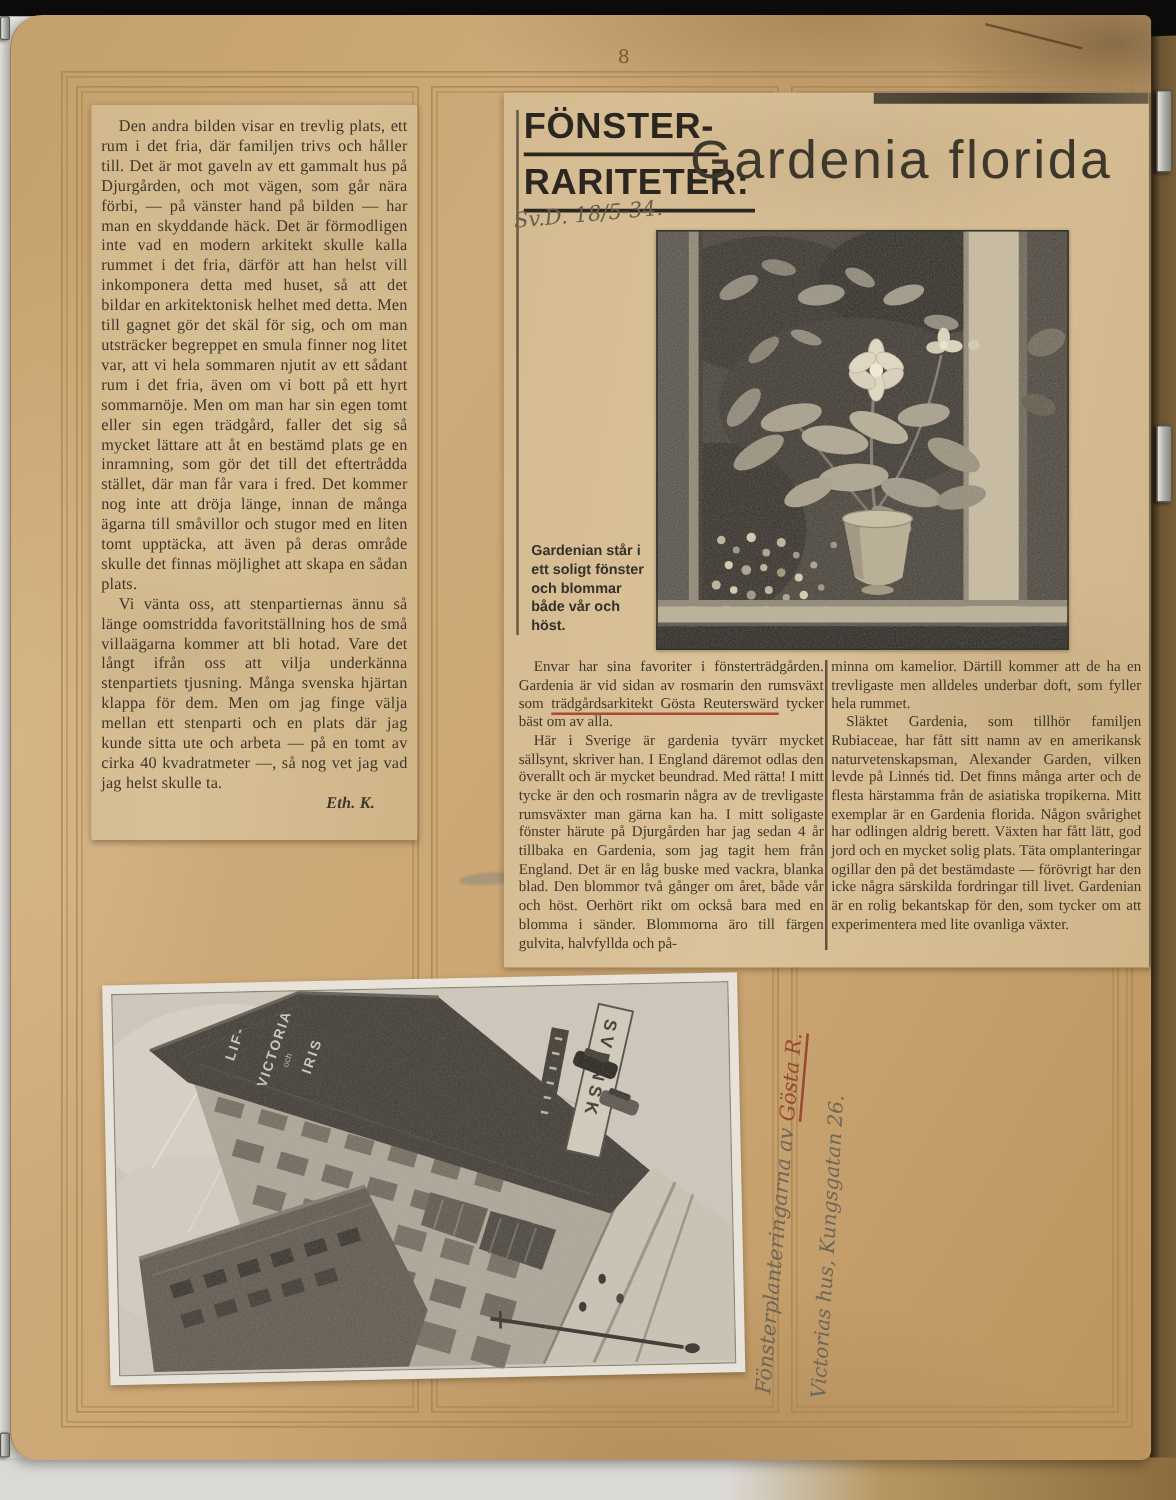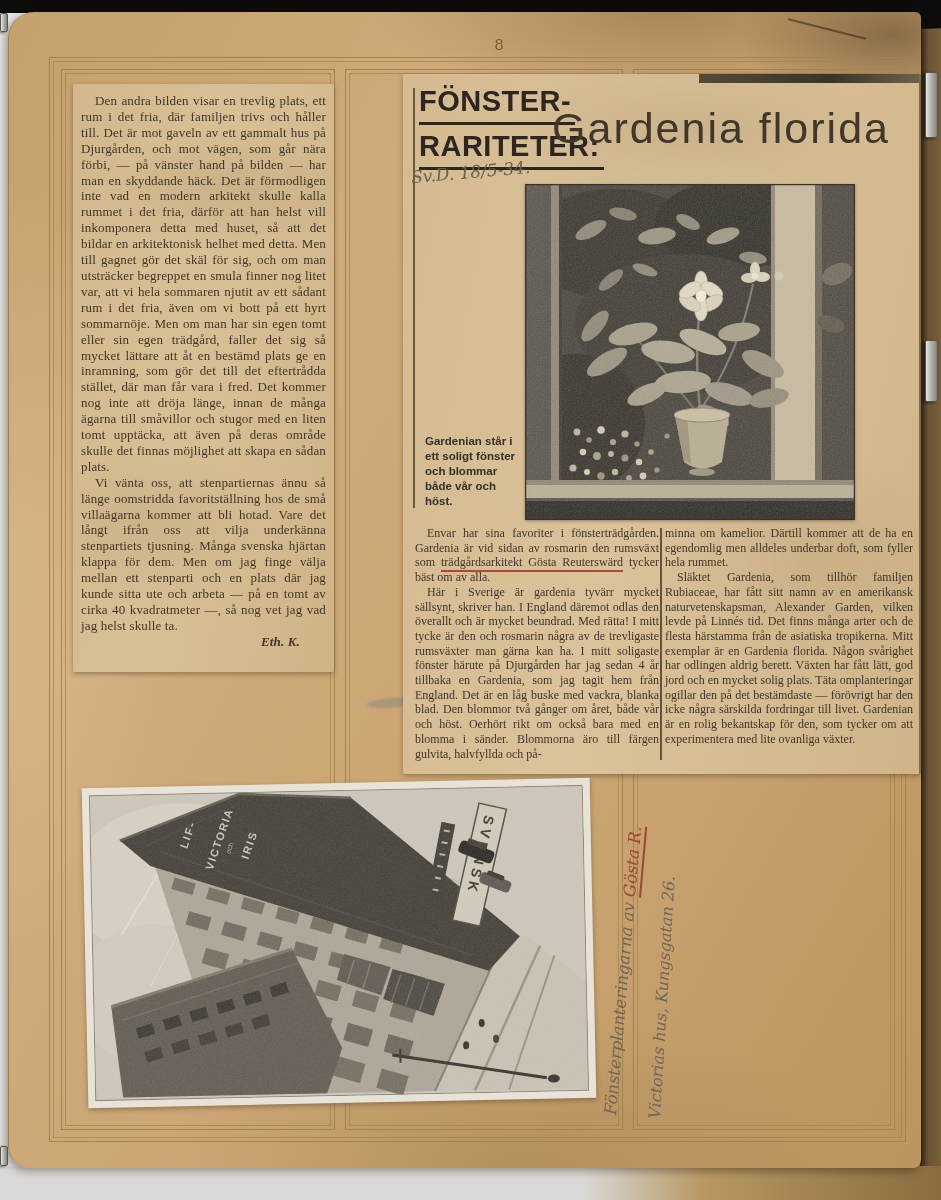--- a/index.html
+++ b/index.html
@@ -268,21 +268,21 @@
 
     <div class="photo-caption">Gardenian står i ett soligt fönster och blommar både vår och höst.</div>
 
     <div class="article-cols news-text">
       <div class="acol c1">
         <p class="ind"><span>Envar har sina favoriter i fönsterträdgården. Gardenia är vid sidan av rosmarin den rumsväxt som </span><span class="red-underline">trädgårdsarkitekt Gösta Reuterswärd</span><span> tycker bäst om av alla.</span></p>
         <p class="ind">Här i Sverige är gardenia tyvärr mycket sällsynt, skriver han. I England däremot odlas den överallt och är mycket beundrad. Med rätta! I mitt tycke är den och rosmarin några av de trevligaste rumsväxter man gärna kan ha. I mitt soligaste fönster härute på Djurgården har jag sedan 4 år tillbaka en Gardenia, som jag tagit hem från England. Det är en låg buske med vackra, blanka blad. Den blommor två gånger om året, både vår och höst. Oerhört rikt om också bara med en blomma i sänder. Blommorna äro till färgen gulvita, halvfyllda och på-</p>
       </div>
       <div class="col-divider"></div>
       <div class="acol c2">
-        <p>minna om kamelior. Därtill kommer att de ha en egendomlig men alldeles underbar doft, som fyller hela rummet.</p>
+        <p>minna om kamelior. Därtill kommer att de ha en trevligaste men alldeles underbar doft, som fyller hela rummet.</p>
         <p class="ind">Släktet Gardenia, som tillhör familjen Rubiaceae, har fått sitt namn av en amerikansk naturvetenskapsman, Alexander Garden, vilken levde på Linnés tid. Det finns många arter och de flesta härstamma från de asiatiska tropikerna. Mitt exemplar är en Gardenia florida. Någon svårighet har odlingen aldrig berett. Växten har fått lätt, god jord och en mycket solig plats. Täta omplanteringar ogillar den på det bestämdaste — förövrigt har den icke några särskilda fordringar till livet. Gardenian är en rolig bekantskap för den, som tycker om att experimentera med lite ovanliga växter.</p>
       </div>
     </div>
   </div>
 
   <div class="clipping photo-street">
     <svg width="494" height="306" viewBox="0 0 494 306">
       <rect width="494" height="306" fill="#c8c3b6"></rect>
       <ellipse cx="90" cy="90" rx="110" ry="80" fill="#d2cdc0"></ellipse>
       <ellipse cx="60" cy="200" rx="80" ry="70" fill="#cdc8bb"></ellipse>

